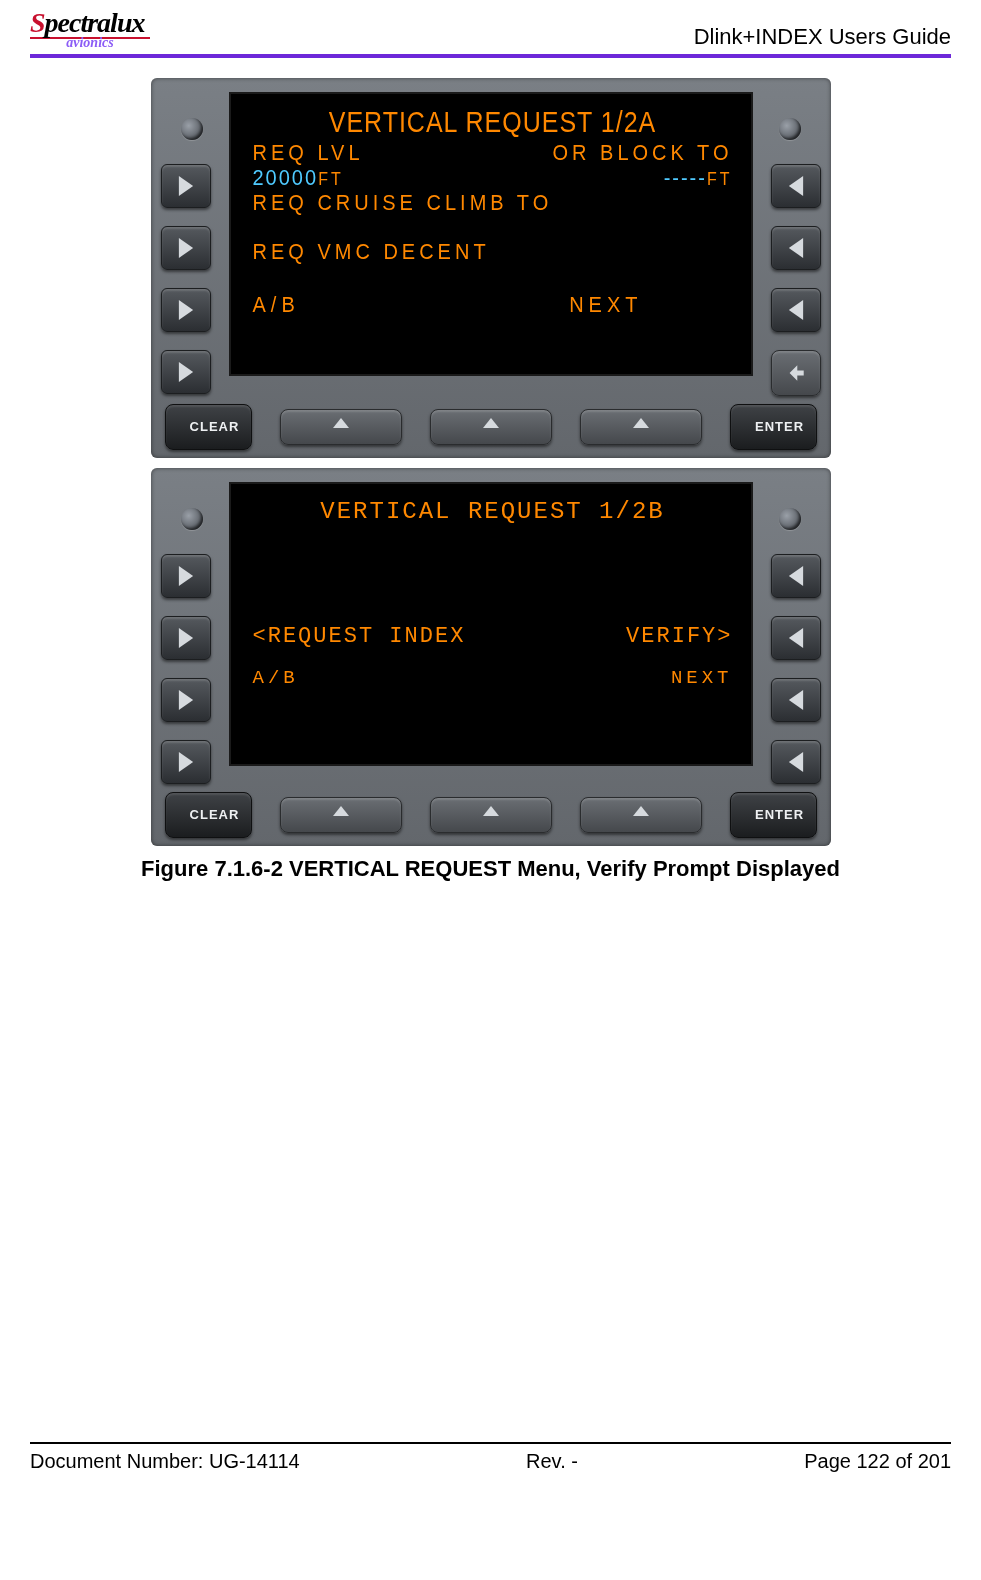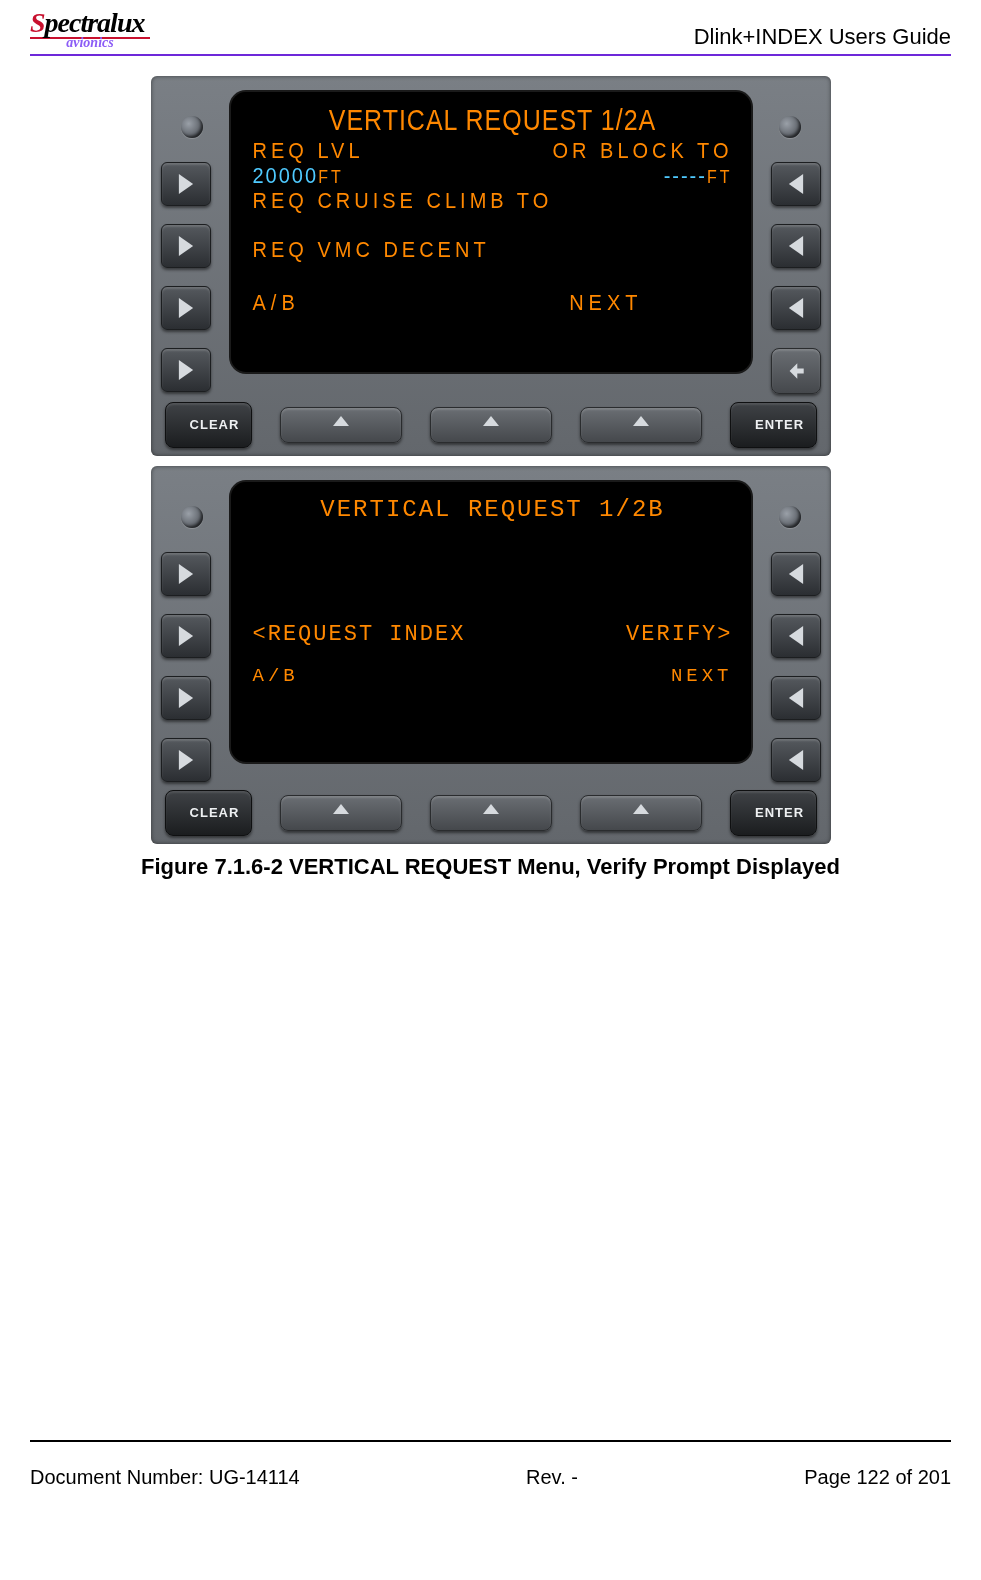--- a/index.html
+++ b/index.html
@@ -10,21 +10,21 @@
     width: 981px;
   }
   .page {
     padding: 10px 30px 20px 30px;
     box-sizing: border-box;
   }
   .header {
     display: flex;
     justify-content: space-between;
     align-items: flex-end;
-    border-bottom: 2px solid #6d28d9;
+    border-bottom: 4px solid #6d28d9;
     padding-bottom: 4px;
     margin-bottom: 20px;
   }
   .logo {
     font-family: Georgia, serif;
     font-style: italic;
     font-weight: bold;
     line-height: 0.9;
   }
   .logo-top {
@@ -97,21 +97,21 @@
   }
   .side-btn svg { fill: #d6dade; width: 16px; height: 20px; }
 
   .screen-wrap {
     flex: 1;
     padding: 6px 8px;
     box-sizing: border-box;
   }
   .screen {
     background: #000;
-    border-radius: 15px;
+    border-radius: 0;
     padding: 14px 18px 14px 22px;
     min-height: 280px;
     box-sizing: border-box;
     box-shadow: inset 0 0 10px rgba(0,0,0,0.8), 0 0 0 2px #1a1a1a;
     text-align: left;
   }
   .screen .title {
     color: #ff8800;
     font-size: 25px;
     letter-spacing: 1px;
@@ -219,21 +219,21 @@
     margin-top: 8px;
   }
 
   .page-footer {
     position: relative;
     margin-top: 560px;
     border-top: 2px solid #000;
     display:flex;
     justify-content: space-between;
     font-size: 20px;
-    padding-top: 24px;
+    padding-top: 6px;
   }
 </style>
 </head>
 <body>
 
 <div class="page">
 
   <div class="header">
     <div class="logo">
       <div class="logo-top"><span class="red-s">S</span>pectralux</div>

